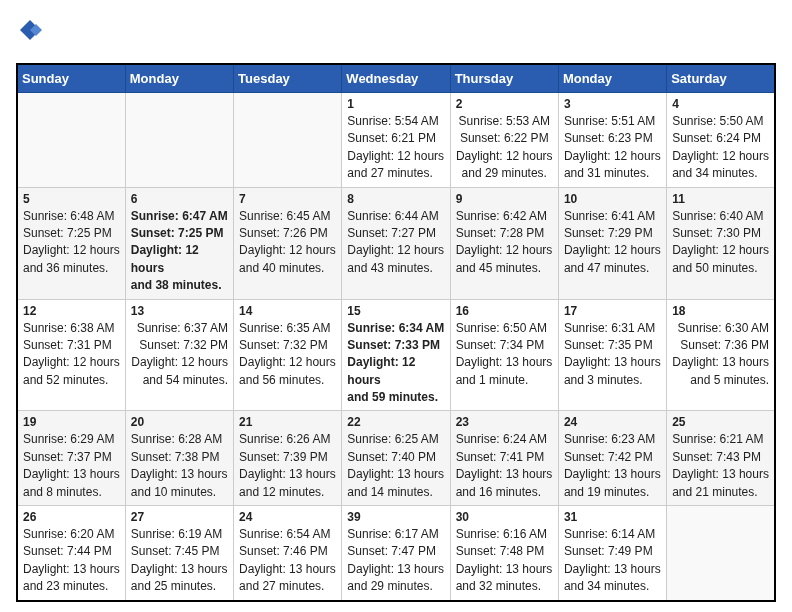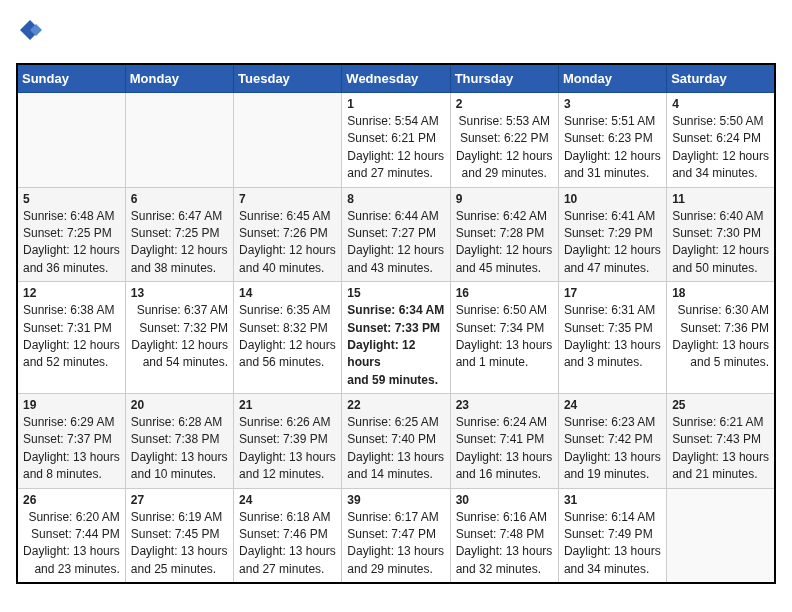--- a/index.html
+++ b/index.html
@@ -158,21 +158,21 @@
       <tr>
         <td>
           <span class="day-number">5</span>
           <div class="day-info" style="white-space: pre-line;">Sunrise: 6:48 AM
 Sunset: 7:25 PM
 Daylight: 12 hours
 and 36 minutes.</div>
         </td>
         <td>
           <span class="day-number">6</span>
-          <div class="day-info" style="white-space: pre-line;">Sunrise: 6:47 AM
+          <div class="day-info" style="white-space: pre-line; font-weight: bold;">Sunrise: 6:47 AM
 Sunset: 7:25 PM
 Daylight: 12 hours
 and 38 minutes.</div>
         </td>
         <td>
           <span class="day-number">7</span>
           <div class="day-info" style="white-space: pre-line;">Sunrise: 6:45 AM
 Sunset: 7:26 PM
 Daylight: 12 hours
 and 40 minutes.</div>
@@ -217,21 +217,21 @@
         <td>
           <span class="day-number">13</span>
           <div class="day-info" style="white-space: pre-line; text-align: right;">Sunrise: 6:37 AM
 Sunset: 7:32 PM
 Daylight: 12 hours
 and 54 minutes.</div>
         </td>
         <td>
           <span class="day-number">14</span>
           <div class="day-info" style="white-space: pre-line;">Sunrise: 6:35 AM
-Sunset: 8:32 PM
+Sunset: 7:32 PM
 Daylight: 12 hours
 and 56 minutes.</div>
         </td>
         <td>
           <span class="day-number">15</span>
           <div class="day-info" style="white-space: pre-line; font-weight: bold;">Sunrise: 6:34 AM
 Sunset: 7:33 PM
 Daylight: 12 hours
 and 59 minutes.</div>
         </td>
@@ -304,35 +304,35 @@
           <span class="day-number">25</span>
           <div class="day-info" style="white-space: pre-line;">Sunrise: 6:21 AM
 Sunset: 7:43 PM
 Daylight: 13 hours
 and 21 minutes.</div>
         </td>
       </tr>
       <tr>
         <td>
           <span class="day-number">26</span>
-          <div class="day-info" style="white-space: pre-line; text-align: right;">Sunrise: 6:20 AM
+          <div class="day-info" style="white-space: pre-line;">Sunrise: 6:20 AM
 Sunset: 7:44 PM
 Daylight: 13 hours
 and 23 minutes.</div>
         </td>
         <td>
           <span class="day-number">27</span>
           <div class="day-info" style="white-space: pre-line;">Sunrise: 6:19 AM
 Sunset: 7:45 PM
 Daylight: 13 hours
 and 25 minutes.</div>
         </td>
         <td>
           <span class="day-number">24</span>
-          <div class="day-info" style="white-space: pre-line;">Sunrise: 6:18 AM
+          <div class="day-info" style="white-space: pre-line;">Sunrise: 6:54 AM
 Sunset: 7:46 PM
 Daylight: 13 hours
 and 27 minutes.</div>
         </td>
         <td>
           <span class="day-number">39</span>
           <div class="day-info" style="white-space: pre-line;">Sunrise: 6:17 AM
 Sunset: 7:47 PM
 Daylight: 13 hours
 and 29 minutes.</div>

